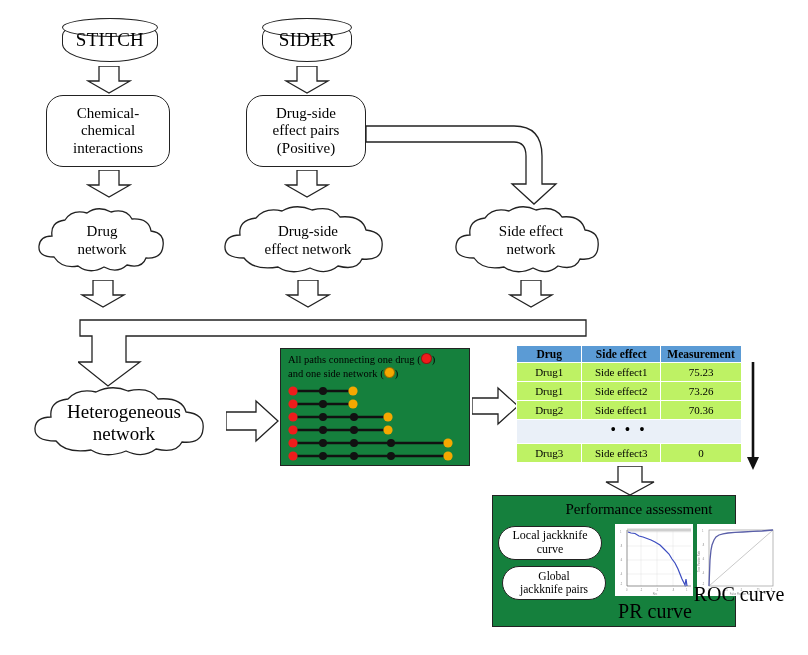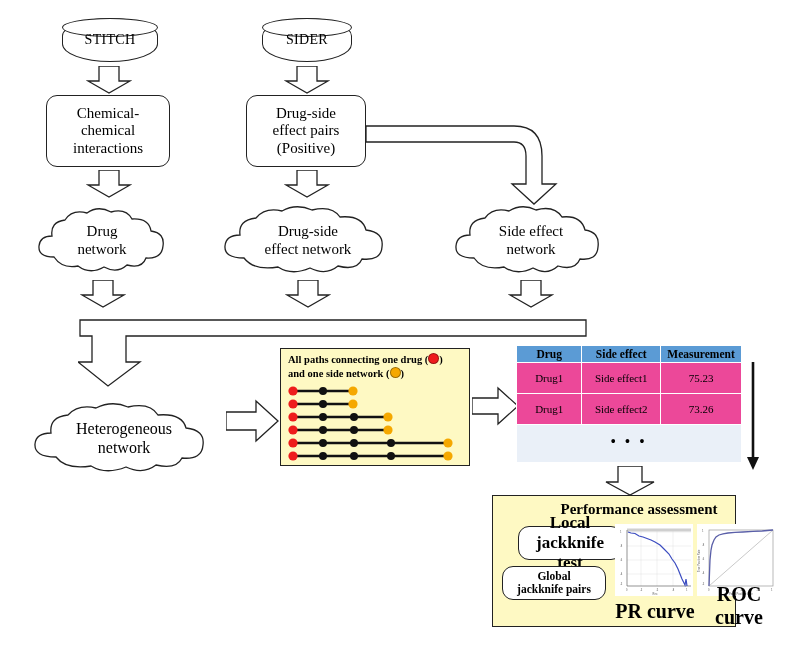--- a/index.html
+++ b/index.html
@@ -6,44 +6,44 @@
   body{width:808px;height:655px;position:relative;overflow:hidden;
        font-family:"Liberation Serif","DejaVu Serif",serif;color:#000;}
   #canvas{position:absolute;inset:0;}
   .abs{position:absolute;box-sizing:border-box;}
 
   
   .cyl{border:1.4px solid #222;border-radius:50%/18px;background:#fff;
        display:flex;align-items:center;justify-content:center;}
   .cyl .cap{position:absolute;left:-1.4px;right:-1.4px;top:-1.4px;height:17px;
             border:1.4px solid #222;border-radius:50%;background:#fff;}
-  .cyl .txt{position:relative;z-index:2;font-size:14px;letter-spacing:.3px;}
-
-  
-  .rbox{border:1.4px solid #222;border-radius:11px;background:#fff;
+  .cyl .txt{position:relative;z-index:2;font-size:19px;letter-spacing:.3px;}
+
+  
+  .rbox{border:1.4px solid #222;border-radius:17px;background:#fff;
         display:flex;align-items:center;justify-content:center;text-align:center;
         line-height:1.16;}
 
   
   .cloud{display:flex;align-items:center;justify-content:center;text-align:center;
          line-height:1.18;}
   .cloud svg{position:absolute;inset:0;width:100%;height:100%;}
   .cloud .txt{position:relative;z-index:2;}
 
   
-  .panel{border:1.5px solid #222;background:#fef9c3;font-weight:bold;}
+  .panel{border:1.5px solid #222;background:#15803d;}
 
   
   .arw svg{display:block;width:100%;height:100%;}
 
   
   table.tbl{border-collapse:collapse;width:100%;height:100%;table-layout:fixed;}
   table.tbl th{background:#5b9bd5;color:#000;font-weight:bold;font-size:11.5px;
                border:1px solid #fff;padding:2px 0;text-align:center;}
-  table.tbl td{background:#ec4899;font-size:11px;border:1px solid #fff;
+  table.tbl td{background:#bef264;font-size:11px;border:1px solid #fff;
                padding:1px 0;text-align:center;}
   table.tbl td.lft{text-align:center;}
   table.tbl tr.dots td{background:#eaf0f8;font-size:14px;letter-spacing:3px;
                        font-weight:bold;line-height:.9;padding-bottom:4px;}
 
   
   .legend-dot{display:inline-block;width:9px;height:9px;border-radius:50%;
               vertical-align:-1px;border:.5px solid rgba(0,0,0,.35);}
   .d-red{background:#ee1c1c;}
   .d-org{background:#f5a800;}
@@ -163,21 +163,21 @@
       </svg>
   </div>
 
   <div class="abs arw" style="left:78px;top:318px;width:510px;height:72px;">
     <svg viewBox="0 0 510 72">
       <path d="M2,2 L508,2 L508,18 L48,18 L48,44 L62,44 L30,68 L0,44 L14,44 L14,18
                L2,18 Z" fill="#fff" stroke="#222" stroke-width="1.3" stroke-linejoin="miter"></path>
     </svg>
   </div>
 
-  <div class="abs cloud" style="left:26px;top:400px;width:196px;height:78px;font-size:16px;">
+  <div class="abs cloud" style="left:26px;top:384px;width:196px;height:78px;font-size:19px;">
     <svg viewBox="0 0 196 78" preserveAspectRatio="none">
       <path d="M30,57 Q8,57 9,44 Q10,33 25,33 Q23,17 42,15 Q52,4 70,8 Q86,0 102,7
                Q124,2 132,15 Q156,13 160,28 Q179,30 177,45 Q176,60 156,58
                Q150,70 130,65 Q117,75 100,67 Q80,75 65,66 Q40,70 30,57 Z" fill="#fff" stroke="#222" stroke-width="1.3"></path>
     </svg>
     <div class="txt">
       <div>Heterogeneous</div>
       <div>network</div>
     </div>
   </div>
@@ -259,22 +259,32 @@
         <tr>
           <td class="lft">Drug1</td>
           <td class="lft">Side effect1</td>
           <td>75.23</td>
         </tr>
         <tr>
           <td class="lft">Drug1</td>
           <td class="lft">Side effect2</td>
           <td>73.26</td>
         </tr>
+        <tr>
+          <td class="lft">Drug2</td>
+          <td class="lft">Side effect1</td>
+          <td>70.36</td>
+        </tr>
         <tr class="dots">
           <td colspan="3">• • •</td>
+        </tr>
+        <tr>
+          <td class="lft">Drug3</td>
+          <td class="lft">Side effect3</td>
+          <td>0</td>
         </tr>
       </tbody>
     </table>
   </div>
 
   <div class="abs arw" style="left:744px;top:360px;width:18px;height:112px;">
     <svg viewBox="0 0 18 112">
       <line x1="9" y1="2" x2="9" y2="100" stroke="#111" stroke-width="2.6"></line>
       <polygon points="9,110 3,97 15,97" fill="#111"></polygon>
     </svg>
@@ -283,24 +293,24 @@
   <div class="abs arw" style="left:604px;top:466px;width:52px;height:30px;">
     <svg viewBox="0 0 52 30">
         <polygon points="14,0 38,0 38,16 50,16 26,29 2,16 14,16" fill="#fff" stroke="#222" stroke-width="1.3" stroke-linejoin="miter"></polygon>
       </svg>
   </div>
 
   <div class="abs panel" style="left:492px;top:495px;width:244px;height:132px;">
 
     <div class="abs" style="left:0;top:5px;width:292px;text-align:center;font-size:15px;">Performance assessment</div>
 
-    <div class="abs rbox" style="left:25px;top:30px;width:104px;height:34px;font-size:17px;">
+    <div class="abs rbox" style="left:5px;top:30px;width:104px;height:34px;font-size:12px;">
       <div>
         <div>Local jackknife</div>
-        <div>test</div>
+        <div>curve</div>
       </div>
     </div>
 
     <div class="abs rbox" style="left:9px;top:70px;width:104px;height:34px;font-size:11.5px;">
       <div>
         <div>Global</div>
         <div>jackknife pairs</div>
       </div>
     </div>
 

